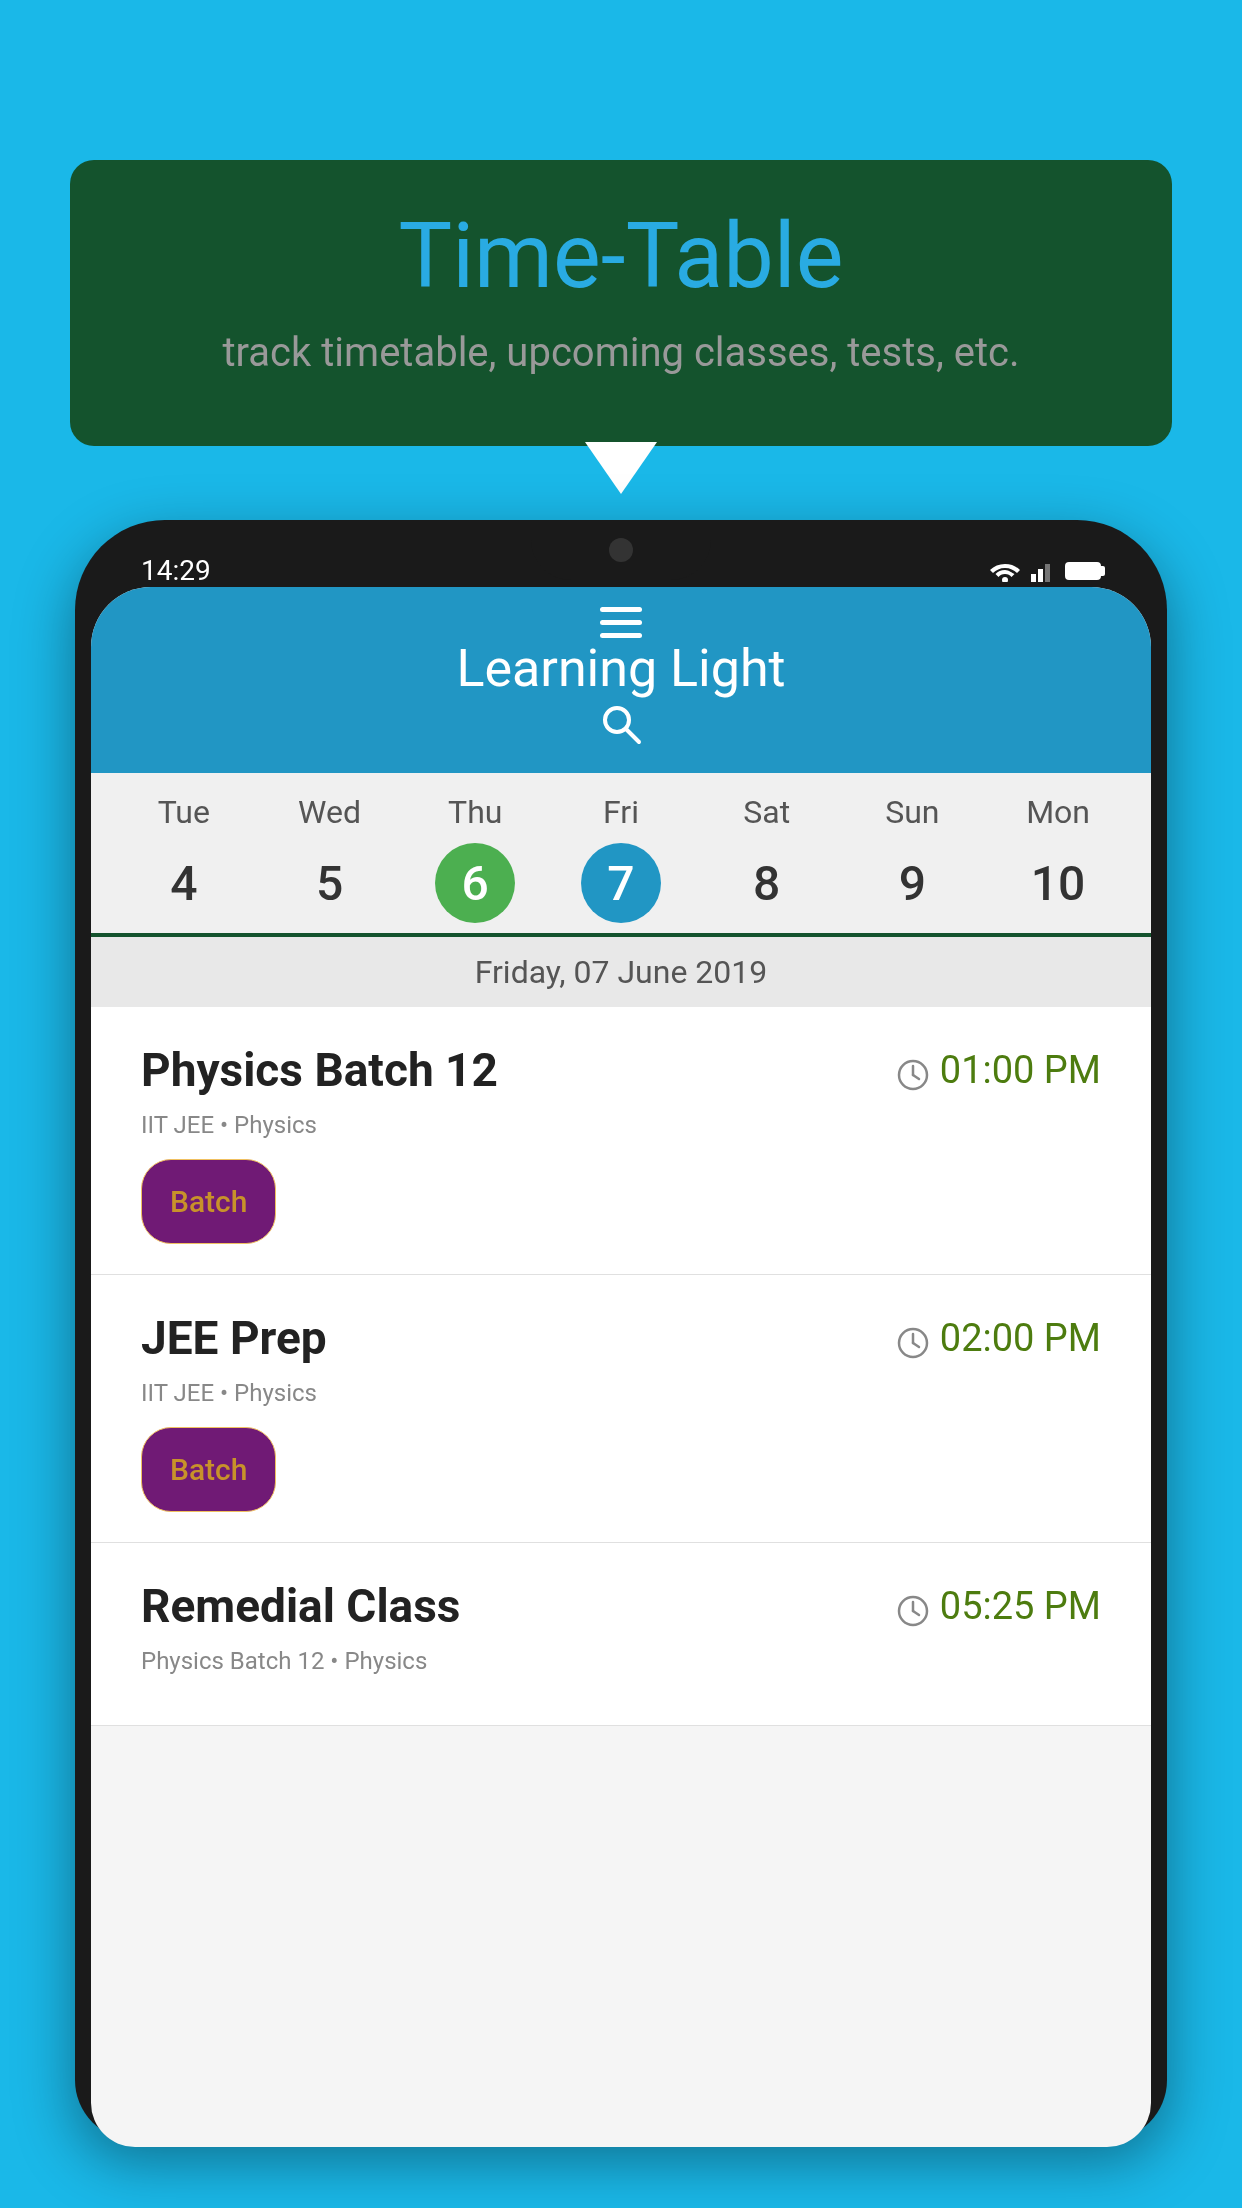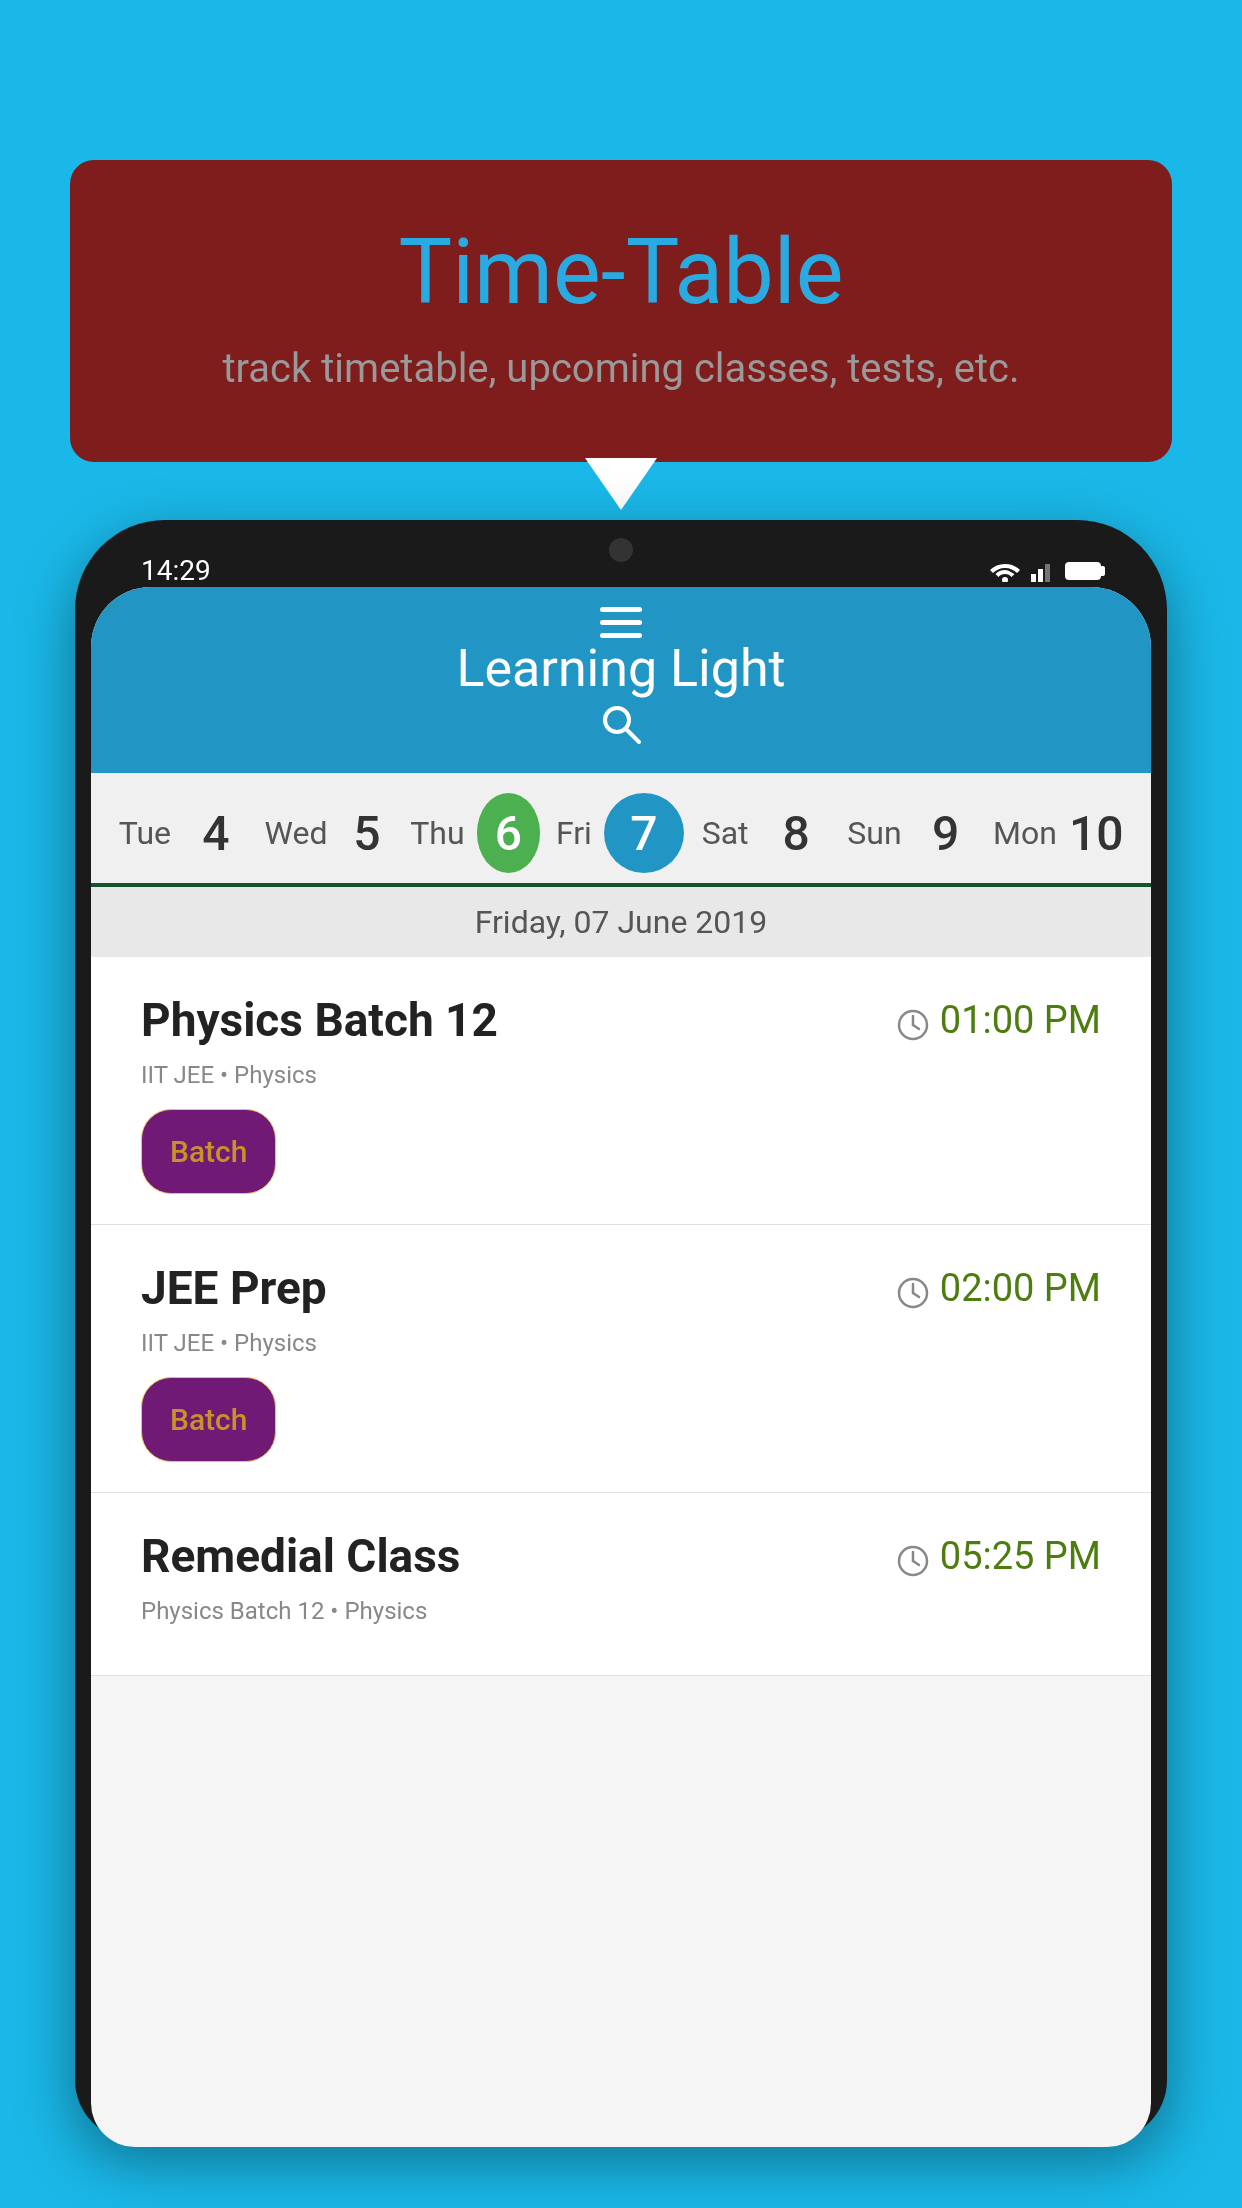--- a/index.html
+++ b/index.html
@@ -16,23 +16,23 @@
 
     
     .speech-bubble-wrapper {
       position: absolute;
       top: 160px;
       left: 70px;
       right: 70px;
     }
 
     .speech-bubble {
-      background: #7f1d1d;
+      background: #14532d;
       border-radius: 24px;
-      padding: 60px 80px 70px;
+      padding: 44px 80px 70px;
       text-align: center;
       position: relative;
     }
 
     .speech-bubble::after {
       content: '';
       position: absolute;
       bottom: -48px;
       left: 50%;
       transform: translateX(-50%);
@@ -201,21 +201,21 @@
     }
 
     .days-row {
       display: flex;
       justify-content: space-around;
       padding: 0 20px 10px;
     }
 
     .day-item {
       display: flex;
-      flex-direction: row;
+      flex-direction: column;
       align-items: center;
       gap: 12px;
       width: 130px;
     }
 
     .day-name {
       font-size: 32px;
       color: #555;
       font-weight: 400;
     }

